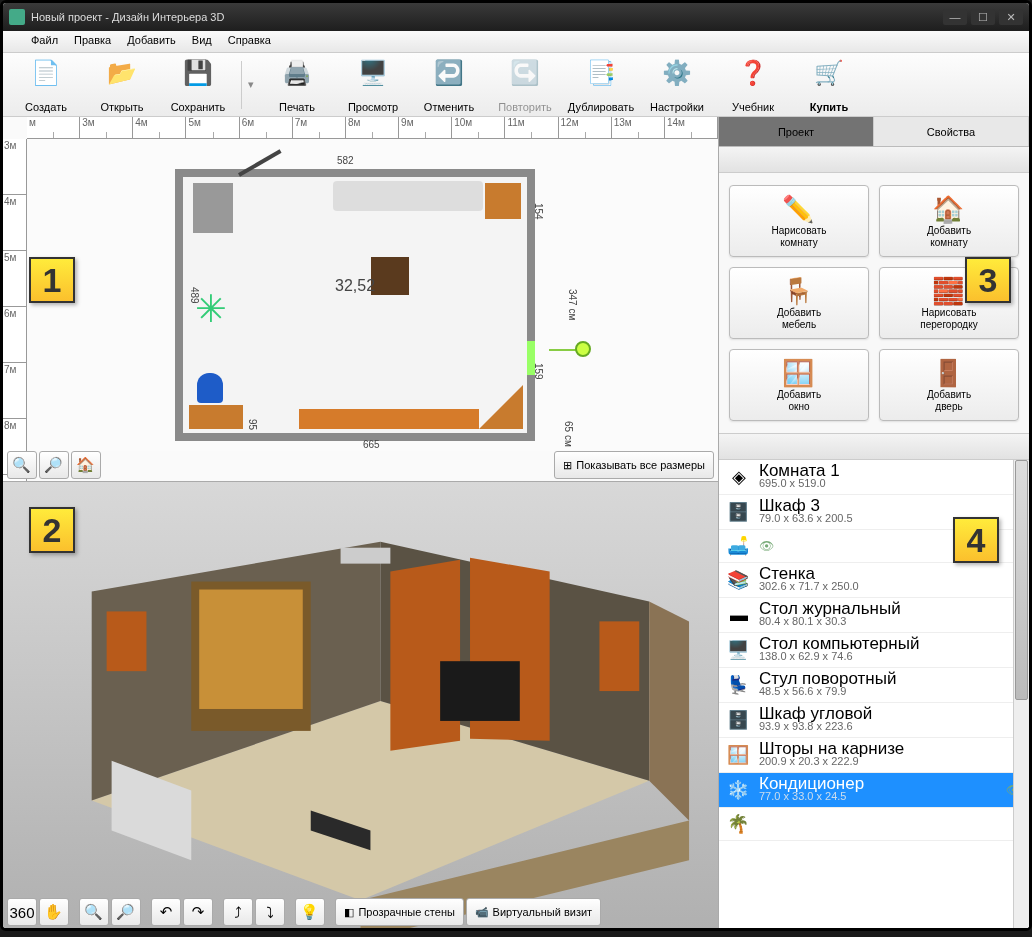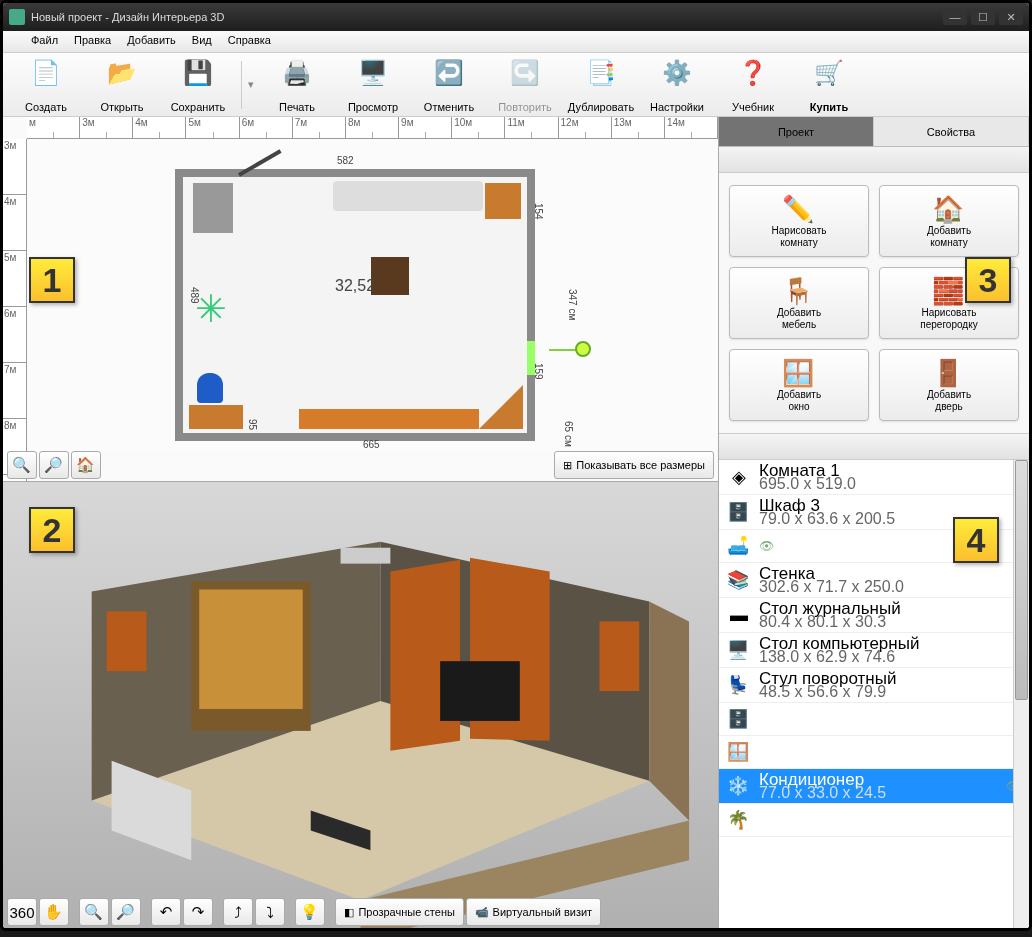--- a/index.html
+++ b/index.html
@@ -42,21 +42,21 @@
 .actions{padding:12px 10px;display:grid;grid-template-columns:1fr 1fr;gap:10px;background:#f8f8f8;border-bottom:1px solid #ccc}
 .abtn{height:72px;border:1px solid #bbb;background:linear-gradient(#fff,#ececec);border-radius:4px;display:flex;flex-direction:column;align-items:center;justify-content:center;cursor:pointer;box-shadow:0 1px 2px rgba(0,0,0,.1)}
 .abtn .aico{height:32px;font-size:26px;display:flex;align-items:center}
 .abtn .albl{text-align:center;line-height:12px;font-size:10px}
 .objlist{flex:1;overflow-y:auto;background:#fff;position:relative}
 .obj{display:flex;align-items:center;padding:4px 8px;border-bottom:1px solid #eee;cursor:pointer;gap:8px}
 .obj.sel{background:#1e90ff;color:#fff}
 .obj .oico{width:24px;height:24px;display:flex;align-items:center;justify-content:center;font-size:18px}
 .obj .otxt{flex:1;line-height:13px}
 .obj .oname{font-size:17px}
-.obj .odim{font-size:16px;color:#666}
+.obj .odim{font-size:11px;color:#666}
 .obj.sel .odim{color:#cde}
 .obj .oeye{color:#7a7;font-size:12px}
 .scrollbar{position:absolute;right:0;top:0;width:16px;bottom:0;background:#eee;border-left:1px solid #ccc}
 .scrollbar .thumb{position:absolute;top:0;left:1px;right:1px;height:240px;background:linear-gradient(#ddd,#bbb);border:1px solid #999;border-radius:2px}
 .badge{position:absolute;width:46px;height:46px;background:linear-gradient(#ffeb3b,#fbc02d);border:2px solid #333;display:flex;align-items:center;justify-content:center;font-size:34px;font-weight:900;color:#333;font-family:Arial;z-index:50;box-shadow:2px 2px 4px rgba(0,0,0,.3)}
 </style>
 </head>
 <body>
 
 <div class="win">
@@ -318,23 +318,31 @@
           </div>
           <div class="obj">
             <div class="oico">💺</div>
             <div class="otxt">
               <div class="oname">Стул поворотный</div>
               <div class="odim">48.5 x 56.6 x 79.9</div>
             </div>
           </div>
           <div class="obj">
             <div class="oico">🗄️</div>
+            <div class="otxt">
+              <div class="oname">Шкаф угловой</div>
+              <div class="odim">93.9 x 93.8 x 223.6</div>
+            </div>
           </div>
           <div class="obj">
             <div class="oico">🪟</div>
+            <div class="otxt">
+              <div class="oname">Шторы на карнизе</div>
+              <div class="odim">200.9 x 20.3 x 222.9</div>
+            </div>
           </div>
           <div class="obj sel">
             <div class="oico">❄️</div>
             <div class="otxt">
               <div class="oname">Кондиционер</div>
               <div class="odim">77.0 x 33.0 x 24.5</div>
             </div>
             <div class="oeye">👁</div>
           </div>
           <div class="obj">

